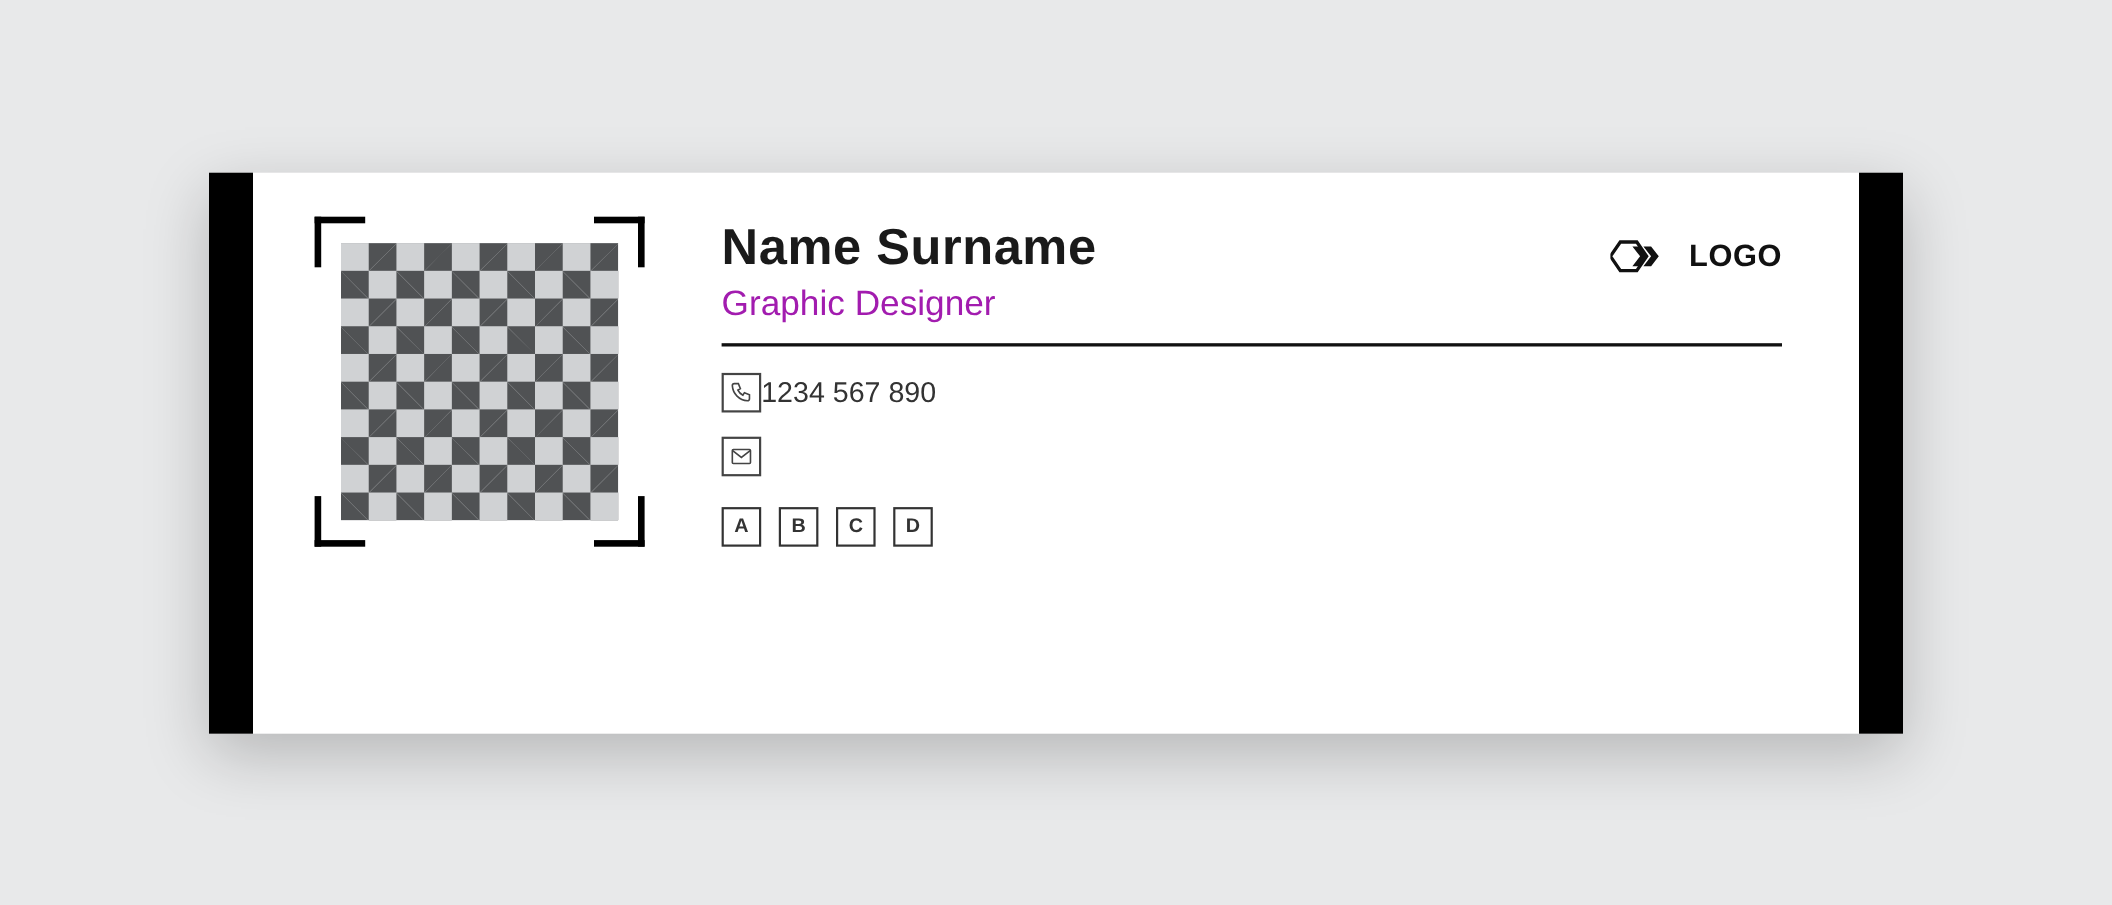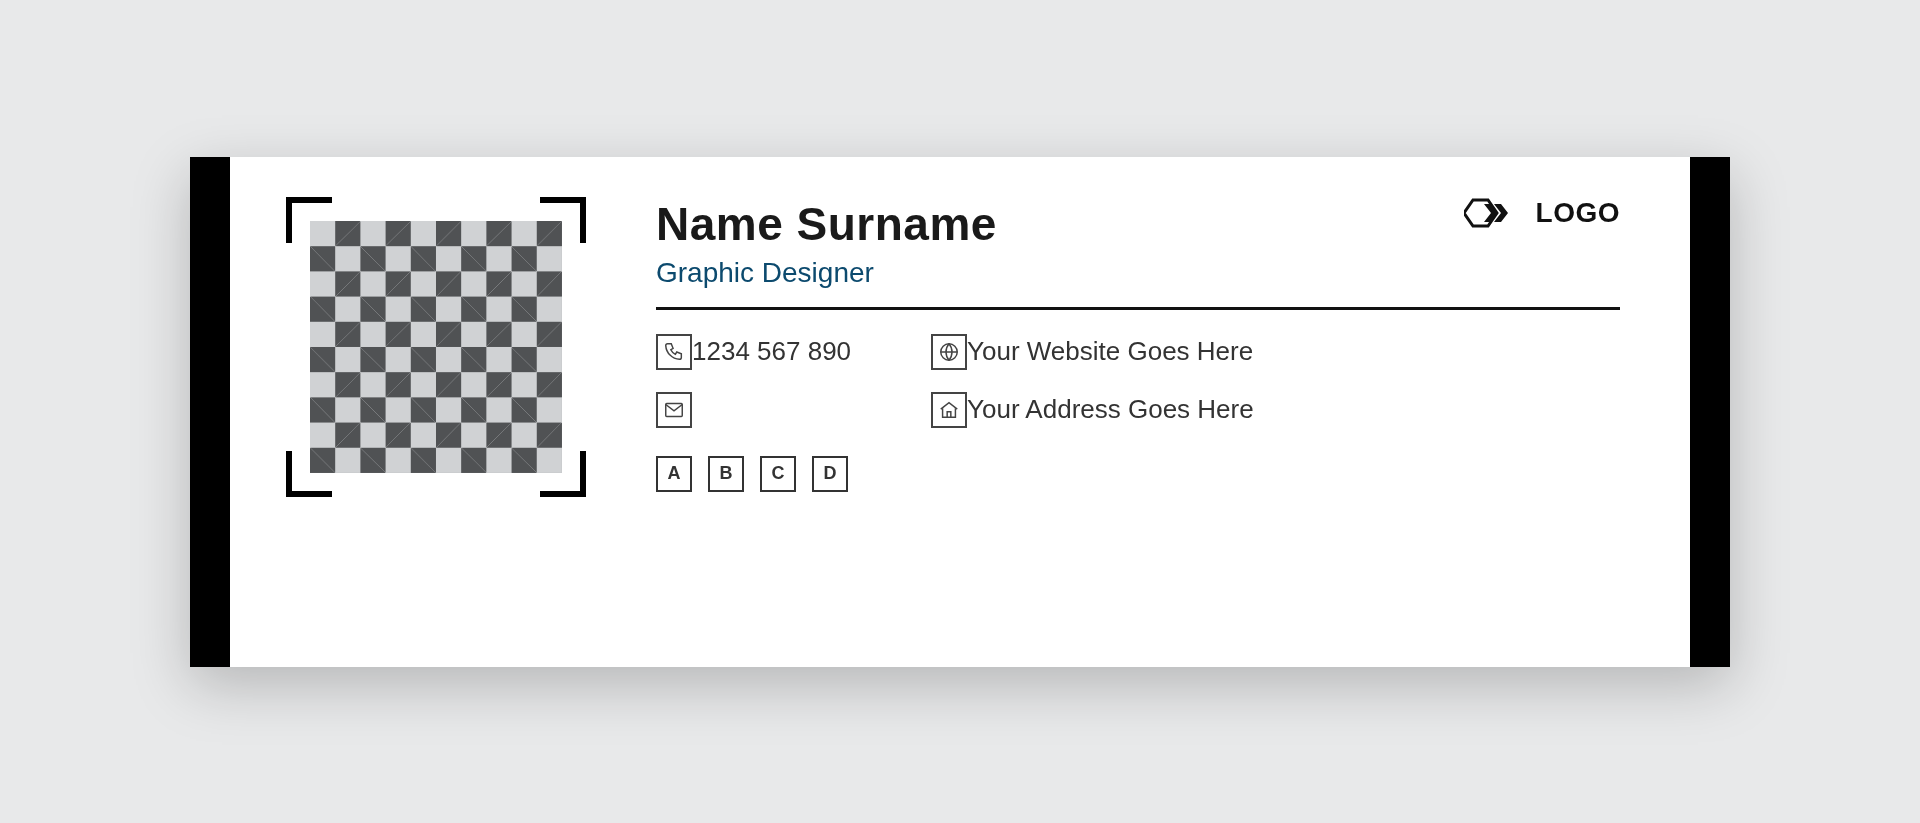--- a/index.html
+++ b/index.html
@@ -39,39 +39,39 @@
     linear-gradient(45deg,transparent 75%,#505254 75%),
     linear-gradient(-45deg,transparent 75%,#505254 75%);
   background-size:50.4px 50.4px;
   background-position:0 0,0 25.2px,25.2px -25.2px,-25.2px 0;
   background-color:#d0d2d4;
 }
 .info{
   flex:1;margin-left:70px;display:flex;flex-direction:column;color:#1a1a1a;
 }
 .name{font-size:46px;font-weight:600;letter-spacing:.5px}
-.title{font-size:28px;color:#0c4a6e;margin-top:6px}
+.title{font-size:32px;color:#a21caf;margin-top:6px}
 .divider{height:3px;background:#111;margin-top:18px;margin-bottom:24px;width:100%}
 .details{display:flex;gap:80px}
 .col{display:flex;flex-direction:column;gap:22px}
 .row{display:flex;align-items:center;}
 .ibox{
   width:36px;height:36px;border:2px solid #444;
   display:flex;align-items:center;justify-content:center;flex-shrink:0;
 }
 .ibox svg{width:22px;height:22px;stroke:#444;fill:none;stroke-width:1.6}
 .val{font-size:26px;color:#333}
 .socials{display:flex;gap:16px;margin-top:28px}
 .sbox{
   width:36px;height:36px;border:2px solid #333;
   display:flex;align-items:center;justify-content:center;
   font-size:18px;font-weight:600;color:#333;
 }
 .logo{
-  position:absolute;top:40px;right:110px;
+  position:absolute;top:60px;right:110px;
   display:flex;align-items:flex-start;gap:26px;
 }
 .logo-mark{width:46px;height:32px}
 .logo-text{font-size:28px;font-weight:700;letter-spacing:.5px;color:#111}
 </style>
 </head>
 <body>
 
 <div class="card">
   <div class="bar-left"></div>
@@ -103,41 +103,20 @@
           </div>
           <div class="row">
             <div class="ibox">
               <svg viewBox="0 0 24 24">
                   <rect x="3" y="5" width="18" height="14" rx="1"></rect>
                   <path d="M3 6l9 7 9-7"></path>
                 </svg>
             </div>
           </div>
         </div>
-        <div class="col">
-          <div class="row">
-            <div class="ibox">
-              <svg viewBox="0 0 24 24">
-                  <circle cx="12" cy="12" r="9"></circle>
-                  <path d="M3 12h18M12 3a14 14 0 0 1 0 18M12 3a14 14 0 0 0 0 18"></path>
-                </svg>
-            </div>
-            <div class="val">Your Website Goes Here</div>
-          </div>
-          <div class="row">
-            <div class="ibox">
-              <svg viewBox="0 0 24 24">
-                  <path d="M3 11l9-7 9 7"></path>
-                  <path d="M5 10v10h14V10"></path>
-                  <path d="M10 20v-6h4v6"></path>
-                </svg>
-            </div>
-            <div class="val">Your Address Goes Here</div>
-          </div>
-        </div>
       </div>
 
       <div class="socials">
         <div class="sbox">A</div>
         <div class="sbox">B</div>
         <div class="sbox">C</div>
         <div class="sbox">D</div>
       </div>
     </div>
 

